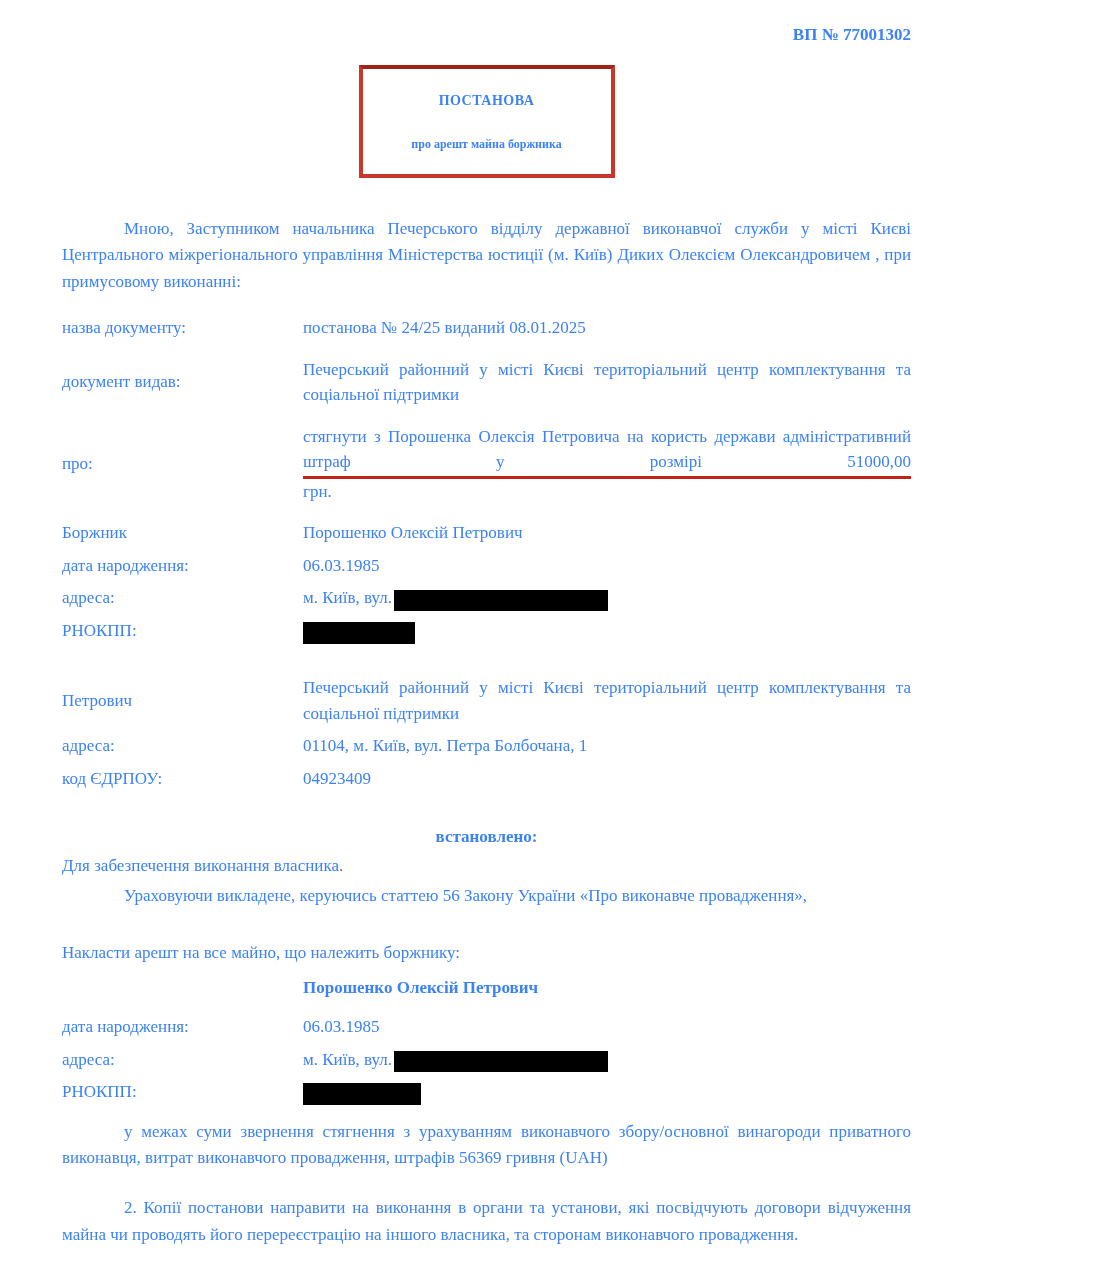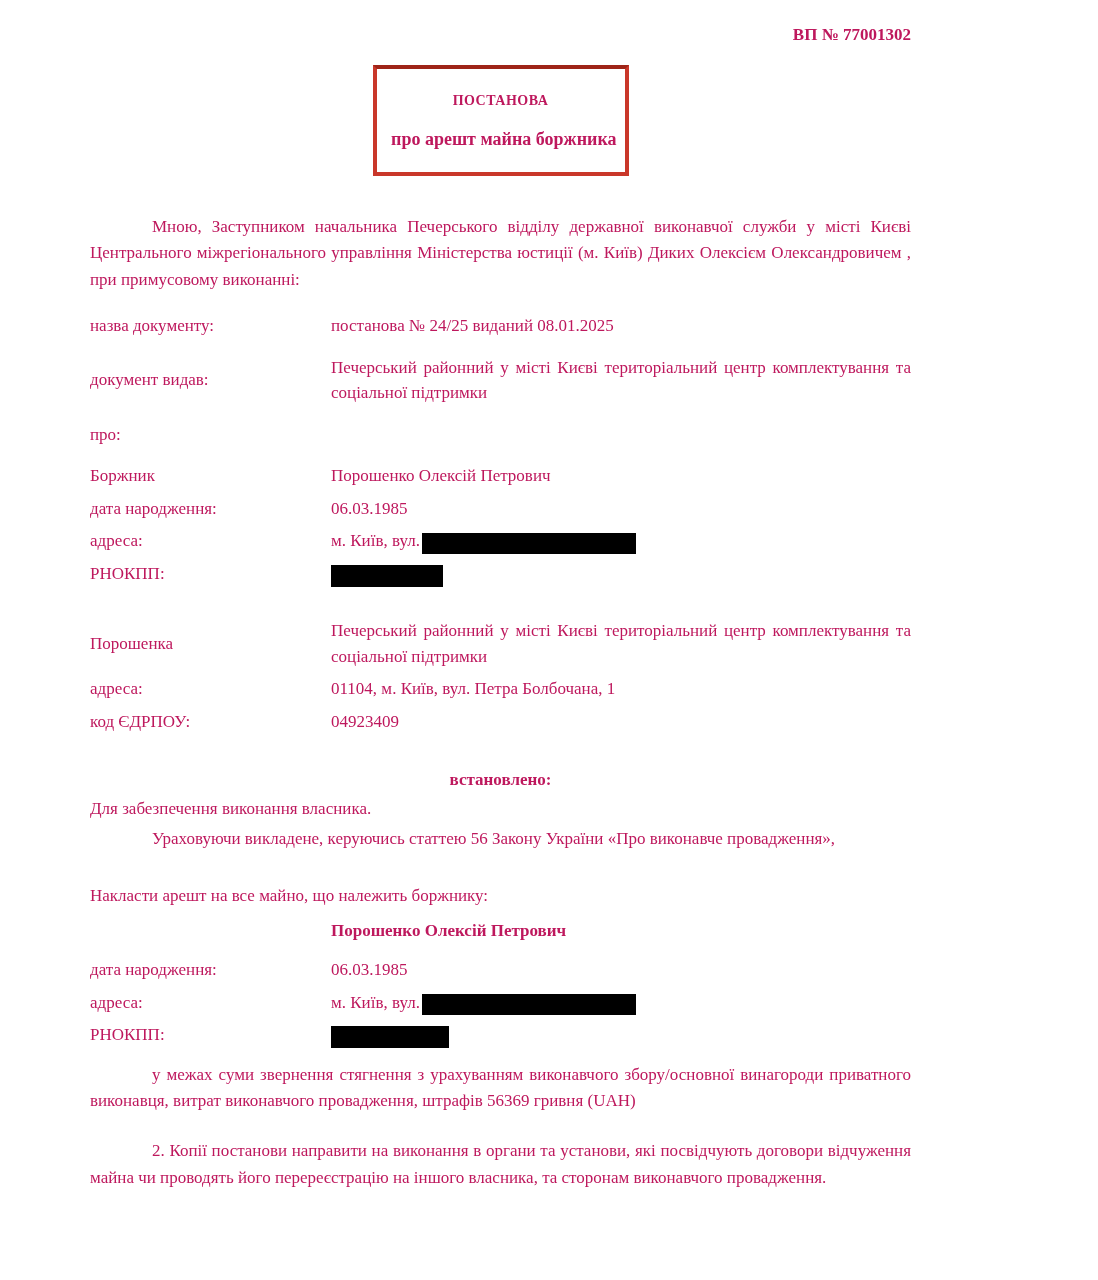--- a/index.html
+++ b/index.html
@@ -5,25 +5,25 @@
   html, body {
     margin: 0;
     padding: 0;
     background: #ffffff;
   }
   .page {
     position: relative;
     width: 956px;
     height: 1280px;
     box-sizing: border-box;
-    padding: 25px 45px 20px 90px;
+    padding: 25px 45px 20px 62px;
     background: #ffffff;
     font-family: "Liberation Serif", "DejaVu Serif", serif;
     font-size: 17px;
-    color: #be185d;
+    color: #3b82f6;
     overflow: hidden;
   }
   .case-number {
     text-align: right;
     font-weight: bold;
     font-size: 17px;
   }
   .title-box {
     width: 232px;
     margin: 20px auto 0;
@@ -32,23 +32,22 @@
     text-align: center;
     padding: 24px 8px 22px;
   }
   .title-main {
     font-weight: bold;
     font-size: 14px;
     letter-spacing: 0.5px;
   }
   .title-sub {
     font-weight: bold;
-    font-size: 18px;
-    margin-top: 20px;
-    text-align: right;
+    font-size: 12px;
+    margin-top: 28px;
   }
   .date-row {
     display: flex;
     justify-content: space-between;
     font-weight: bold;
     margin-top: 16px;
   }
   .intro {
     margin-top: 38px;
     text-align: justify;
@@ -150,20 +149,24 @@
       <div class="value-col"><span class="bold">постанова № 24/25</span><span> виданий </span><span class="bold">08.01.2025</span></div>
     </div>
 
     <div class="row v-center gap-md">
       <div class="label-col">документ видав:</div>
       <div class="value-col bold justify">Печерський районний у місті Києві територіальний центр комплектування та соціальної підтримки</div>
     </div>
 
     <div class="row v-center gap-md">
       <div class="label-col">про:</div>
+      <div class="value-col">
+        <span class="about-line1">стягнути з Порошенка Олексія Петровича на користь держави адміністративний штраф у розмірі 51000,00</span>
+        <span class="about-line2">грн.</span>
+      </div>
     </div>
 
     <div class="row gap-md">
       <div class="label-col">Боржник</div>
       <div class="value-col bold">Порошенко Олексій Петрович</div>
     </div>
 
     <div class="row">
       <div class="label-col">дата народження:</div>
       <div class="value-col bold">06.03.1985</div>
@@ -173,21 +176,21 @@
       <div class="label-col">адреса:</div>
       <div class="value-col"><span class="bold">м. Київ, вул.</span><span class="redact addr"></span></div>
     </div>
 
     <div class="row">
       <div class="label-col">РНОКПП:</div>
       <div class="value-col"><span class="redact id"></span></div>
     </div>
 
     <div class="row v-center gap-lg">
-      <div class="label-col">Порошенка</div>
+      <div class="label-col">Петрович</div>
       <div class="value-col bold justify">Печерський районний у місті Києві територіальний центр комплектування та соціальної підтримки</div>
     </div>
 
     <div class="row">
       <div class="label-col">адреса:</div>
       <div class="value-col bold">01104, м. Київ, вул. Петра Болбочана, 1</div>
     </div>
 
     <div class="row">
       <div class="label-col">код ЄДРПОУ:</div>

